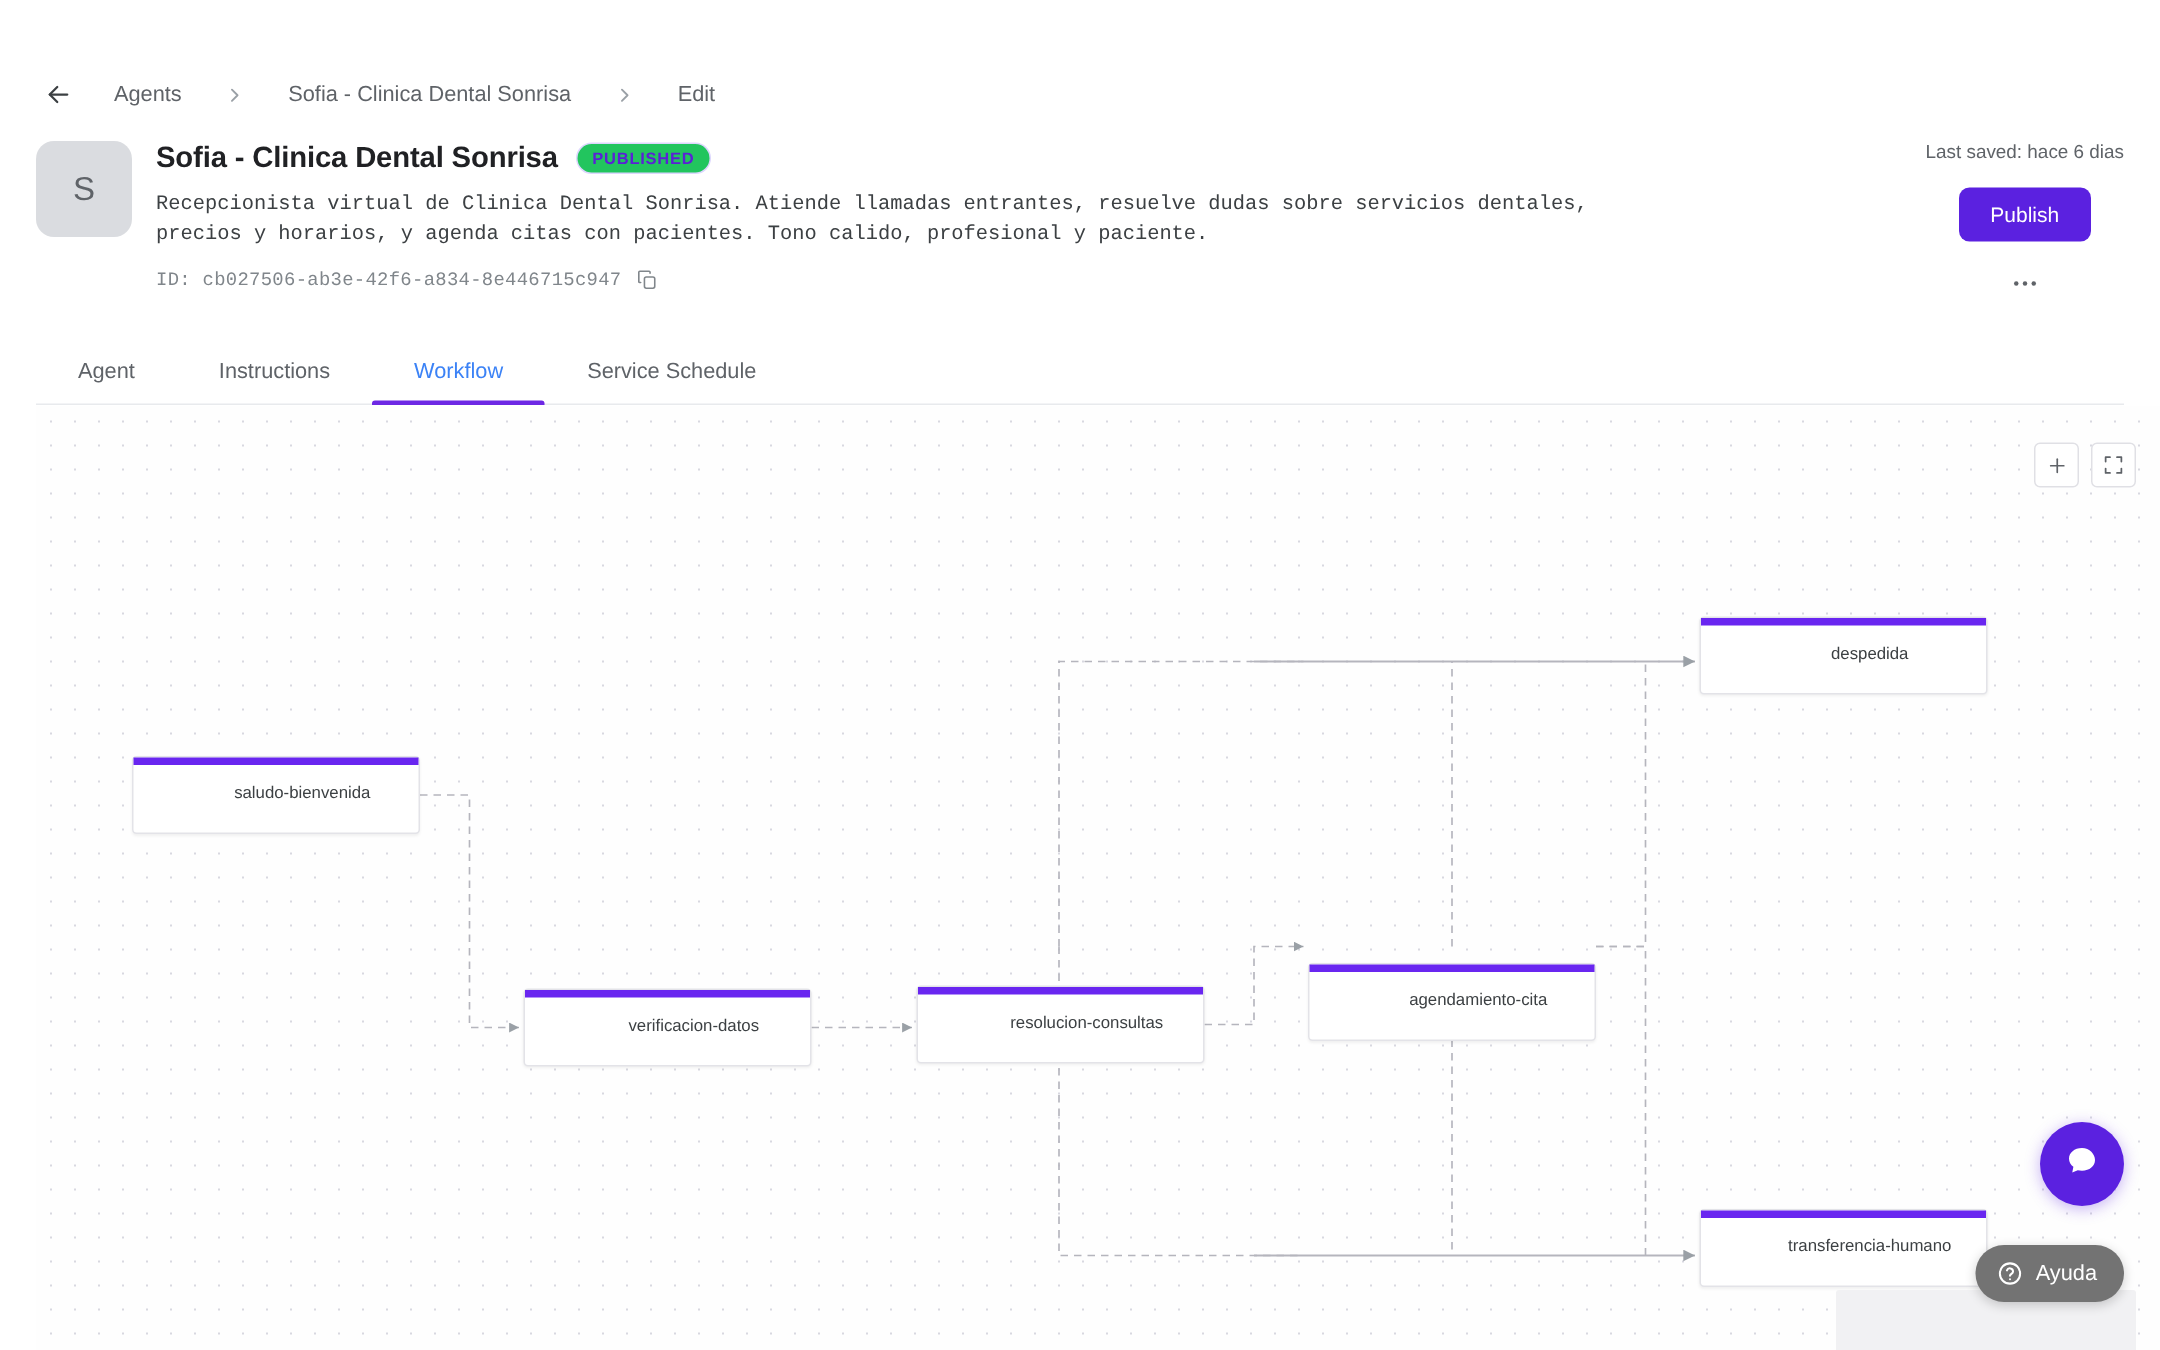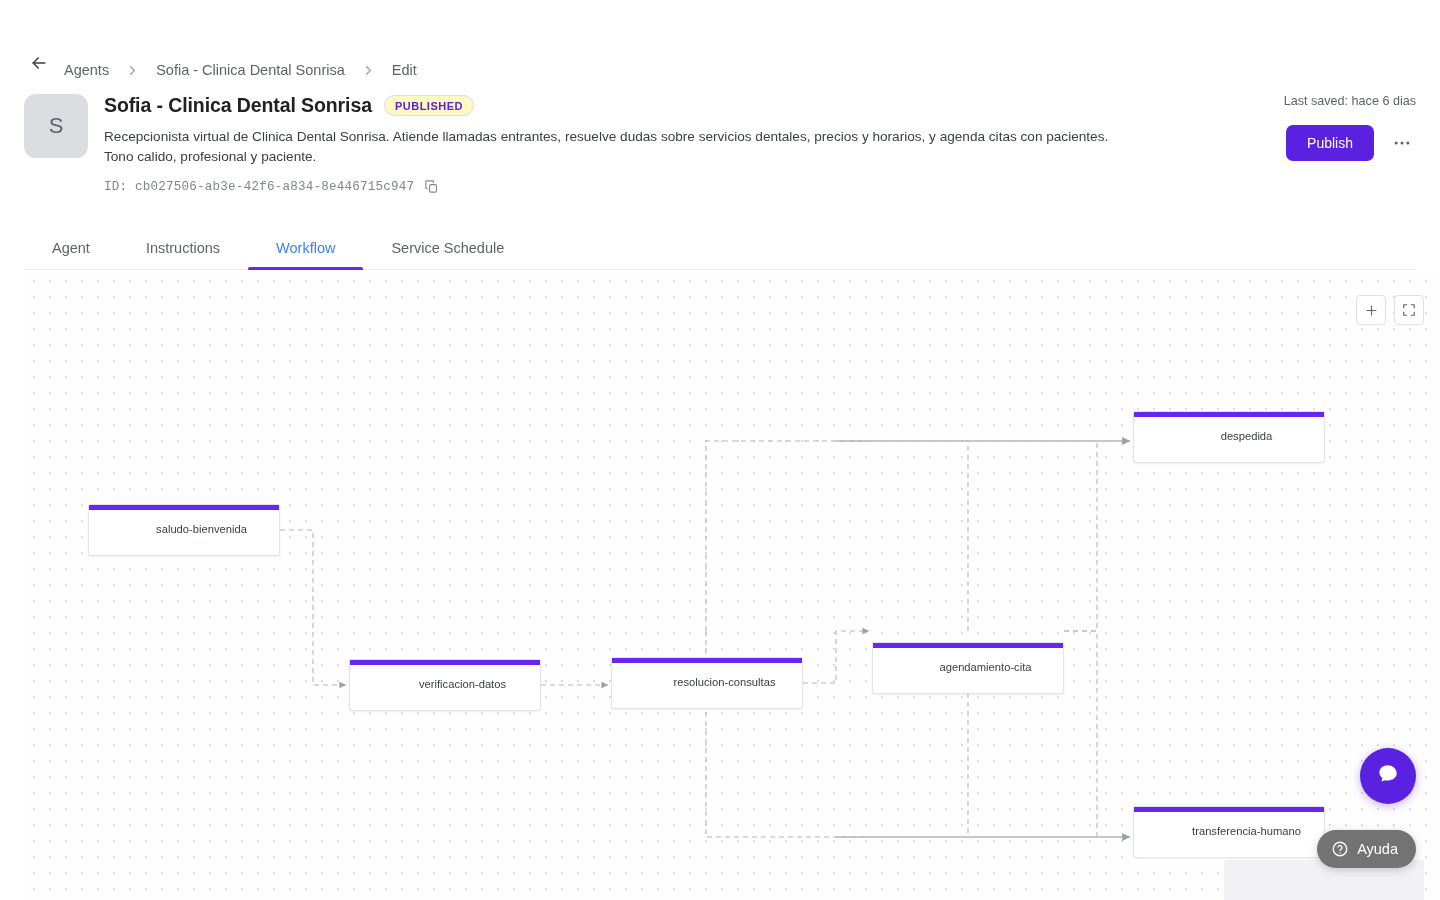--- a/index.html
+++ b/index.html
@@ -7,21 +7,21 @@
     width: 1440px; height: 900px;
     background: #ffffff;
     font-family: "Liberation Sans", sans-serif;
     overflow: hidden;
   }
   .page { position: relative; width: 1440px; height: 900px; background:#fff; }
 
   
   .breadcrumb-bar {
     position: absolute; left: 24px; top: 48px;
-    display: flex; align-items: flex-end; gap: 0;
+    display: flex; align-items: center; gap: 12px;
     height: 30px;
   }
   .back-btn {
     width: 30px; height: 30px; display: flex; align-items: center; justify-content: center;
     color: #3c4043; cursor: pointer; border: none; background: transparent;
   }
   .back-btn svg { display:block; }
   .crumb {
     font-size: 14.5px; color: #5f6368; padding: 0 10px; cursor: pointer;
     white-space: nowrap;
@@ -43,40 +43,41 @@
     font-size: 22px; font-weight: 400;
   }
   .head-main { margin-left: 80px; padding-right: 300px; }
   .title-row { display: flex; align-items: center; gap: 12px; }
   .page-title {
     font-size: 19.5px; font-weight: 700; color: #202124; letter-spacing: -0.1px;
   }
   .badge {
     display: inline-block;
     font-size: 11px; font-weight: 700; letter-spacing: 0.5px;
-    color: #5b21d6; background: #fef9c3; border: 1px solid #ddd6fe;
+    color: #5b21d6; background: #22c55e; border: 1px solid #ddd6fe;
     border-radius: 999px; padding: 4px 10px 3px;
   }
   .desc {
     margin-top: 10px; font-size: 13.6px; line-height: 20px; color: #3c4043;
     max-width: 1120px;
+    font-family: Liberation Mono, monospace;
   }
   .id-row {
     margin-top: 12px; display: flex; align-items: center; gap: 10px;
     font-family: "Liberation Mono", monospace; font-size: 12.6px; color: #80868b;
     letter-spacing: 0.2px;
   }
   .copy-btn { cursor: pointer; display:flex; align-items:center; color:#80868b; }
   .copy-btn svg { display:block; }
 
   .head-right {
     position: absolute; right: 0; top: 0; text-align: right;
   }
   .saved-text { font-size: 12.6px; color: #5f6368; white-space: nowrap; }
-  .actions { display: flex; align-items: center; justify-content: flex-end; gap: 14px; margin-top: 17px; }
+  .actions { display: flex; align-items: center; justify-content: flex-end; gap: 14px; margin-top: 17px; flex-direction: column; }
   .publish-btn {
     background: #5b21e0; color: #fff; border: none; border-radius: 7px;
     font-size: 14px; font-weight: 500; padding: 10px 21px; cursor: pointer;
     font-family: "Liberation Sans", sans-serif;
   }
   .more-btn {
     width: 28px; height: 28px; display:flex; align-items:center; justify-content:center;
     color: #5f6368; font-size: 19px; letter-spacing: 1px; cursor: pointer; background:none; border:none;
   }
 

